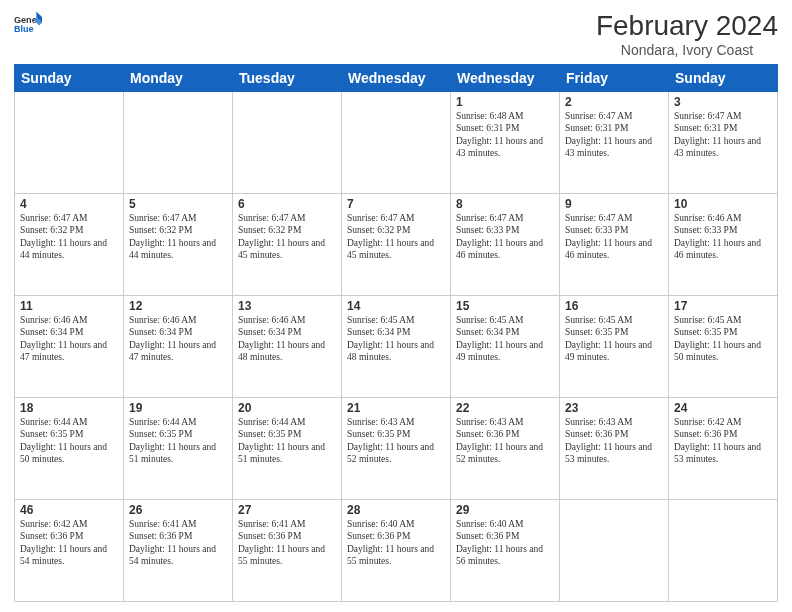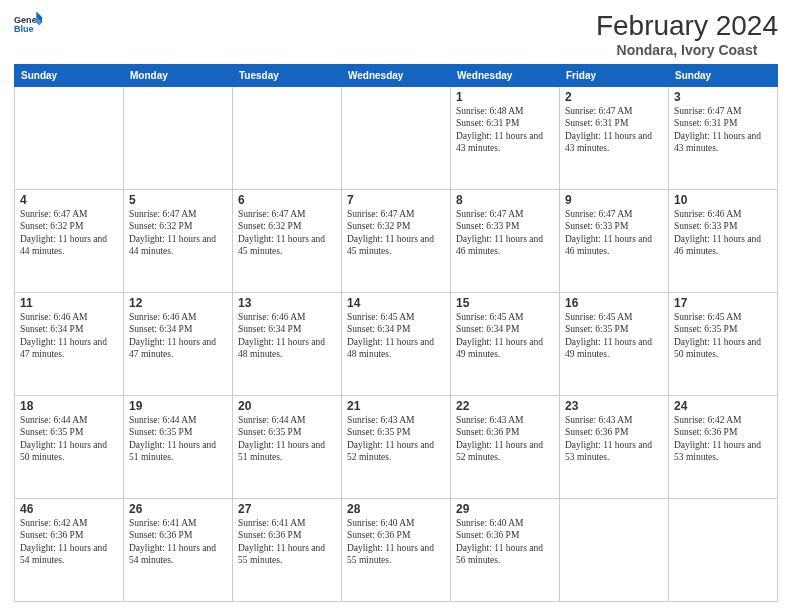--- a/index.html
+++ b/index.html
@@ -36,34 +36,33 @@
       text-align: center;
     }
     .month-year {
       font-size: 28px;
       color: #333;
       font-weight: normal;
     }
     .location {
       font-size: 14px;
       color: #555;
-      font-weight: bold;
     }
     .calendar {
       flex: 1;
       border-collapse: collapse;
       width: 100%;
       table-layout: fixed;
     }
     .calendar th {
       background-color: #1565c0;
       color: #fff;
       text-align: left;
       padding: 5px 6px;
-      font-size: 10px;
+      font-size: 14px;
       font-weight: bold;
       border: 1px solid #1565c0;
     }
     .calendar td {
       border: 1px solid #ccc;
       vertical-align: top;
       padding: 3px 5px;
       font-size: 10px;
       color: #333;
       width: calc(100% / 7);

